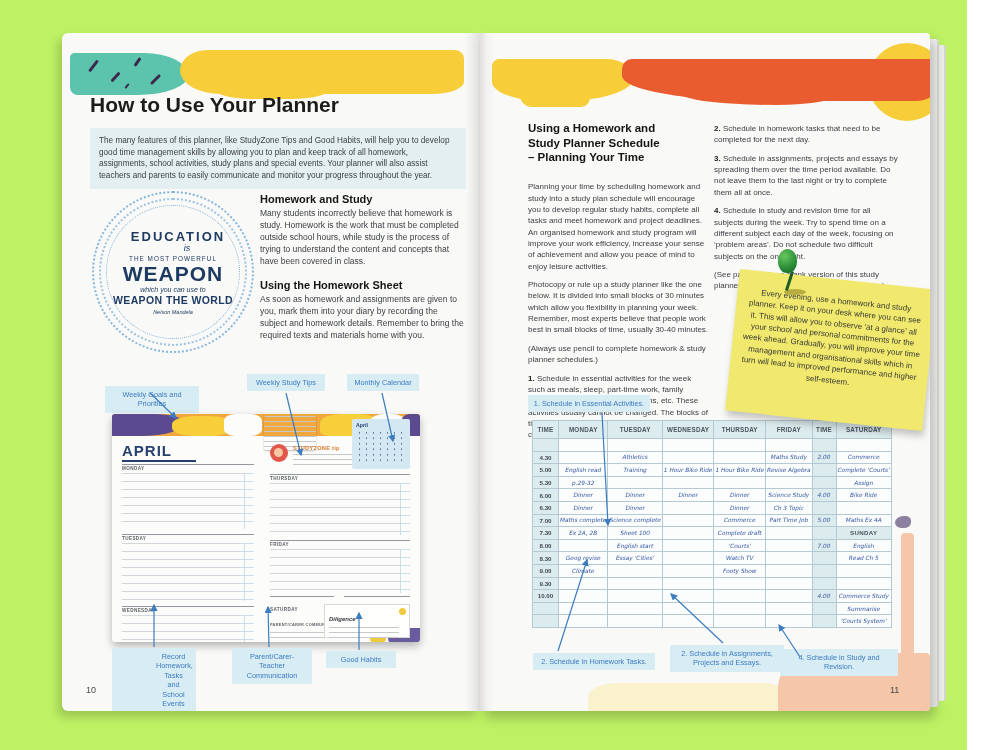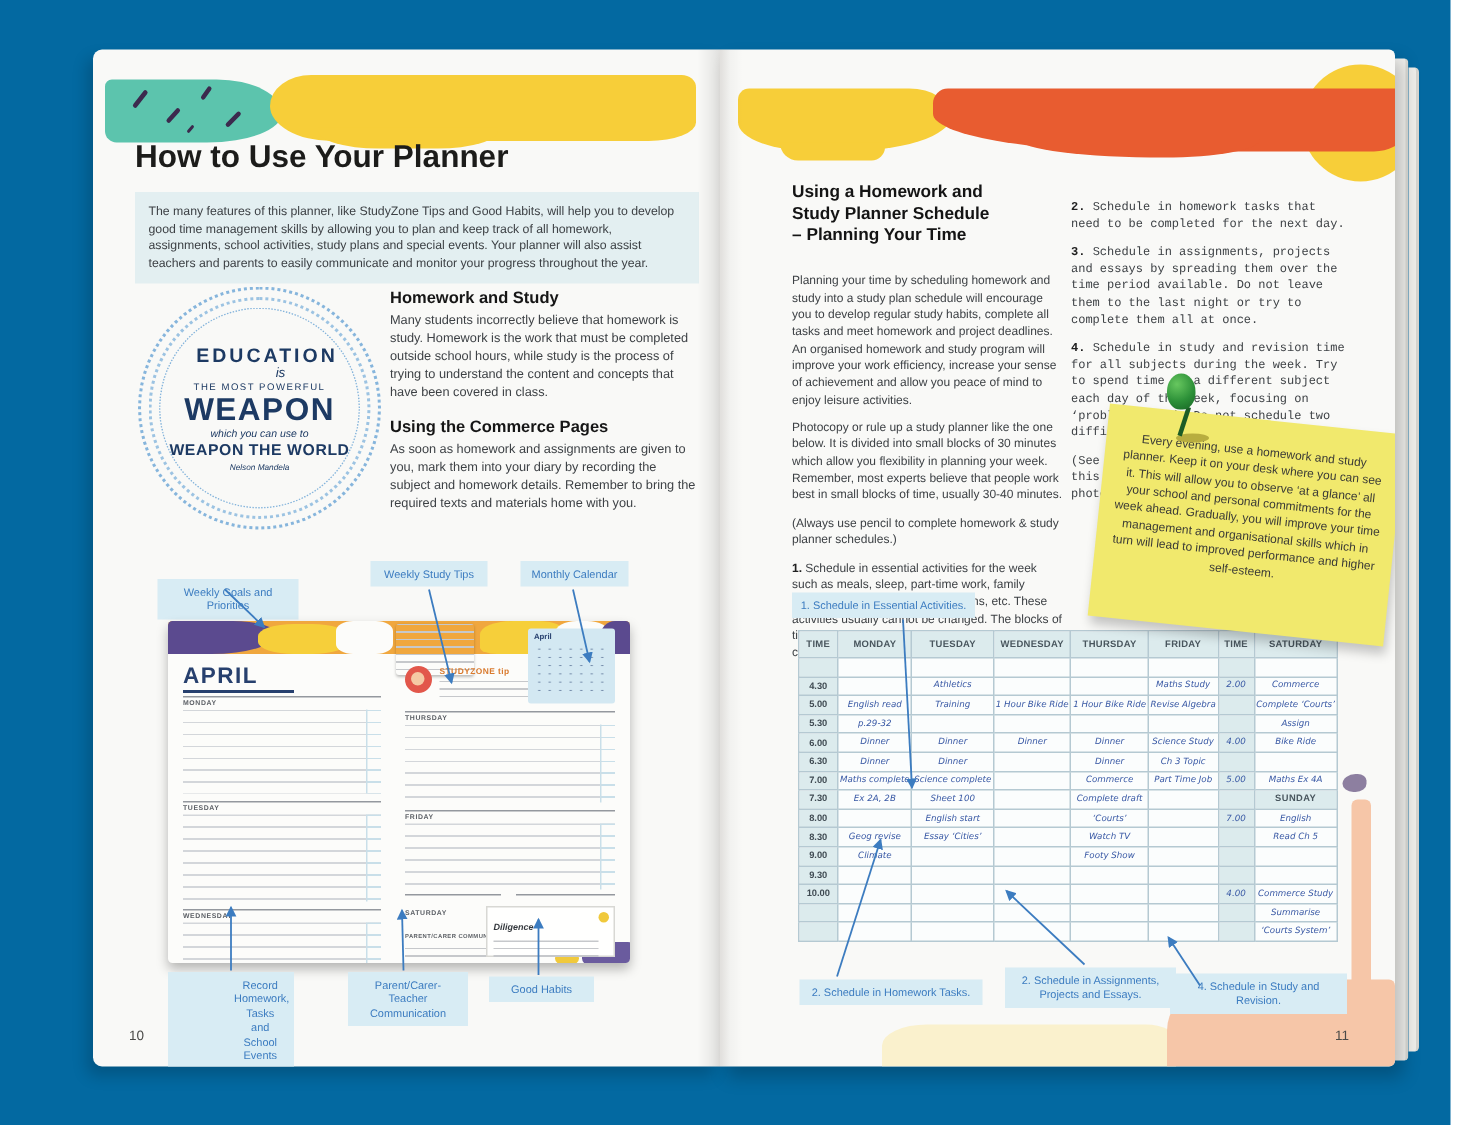--- a/index.html
+++ b/index.html
@@ -1,17 +1,17 @@
 <!DOCTYPE html>
 <html><head>
 <meta charset="utf-8">
 <style>
   * { margin:0; padding:0; box-sizing:border-box; }
   body { font-family:"Liberation Sans", sans-serif; }
-  .stage { position:relative; width:967px; height:750px; background:#0369a1; overflow:hidden; }
+  .stage { position:relative; width:967px; height:750px; background:#bef264; overflow:hidden; }
   .book { position:absolute; left:62px; top:33px; width:890px; height:682px; }
 
   
   .edge-a { position:absolute; left:868px; top:6px; width:9px; height:668px; background:#f3f3f0; border-right:2px solid #dcdcd7; border-radius:0 3px 3px 0; }
   .edge-b { position:absolute; left:877px; top:12px; width:7px; height:656px; background:#eeeeea; border-right:2px solid #d5d5d0; border-radius:0 3px 3px 0; }
 
   .page { position:absolute; top:0; height:678px; background:#f9f9f7; overflow:hidden; }
   .page-left  { left:0; width:418px; border-radius:6px 0 0 6px; box-shadow:-4px 6px 10px rgba(0,0,0,0.18); }
   .page-right { left:418px; width:450px; border-radius:0 4px 4px 0; box-shadow:5px 7px 12px rgba(0,0,0,0.22); }
   .spine { position:absolute; left:403px; top:0; width:30px; height:678px; z-index:8; pointer-events:none;
@@ -94,21 +94,21 @@
   .habit-dot { position:absolute; right:3px; top:3px; width:7px; height:7px; border-radius:50%; background:#f0c93c; }
   .habit-lines { margin-top:2px; width:70px; height:18px; }
   .thumb-corner-purple { position:absolute; left:276px; top:214px; width:34px; height:18px; background:#6a5b9e; border-radius:40% 10% 0 40%; z-index:1; }
   .thumb-corner-yellow { position:absolute; left:258px; top:220px; width:16px; height:10px; background:#f0c93c; border-radius:50%; z-index:1; }
 
   .pagenum { position:absolute; font-size:9px; color:#4a4a48; z-index:5; }
 
   
   .rp-cols { position:absolute; left:48px; top:88px; width:372px; }
   .rp-colL { position:absolute; left:0; top:0; width:182px; }
-  .rp-colR { position:absolute; left:186px; top:12px; width:186px;font-family:Liberation Mono, monospace; }
+  .rp-colR { position:absolute; left:186px; top:2px; width:186px; }
   .rp-h2 { font-size:11.5px; font-weight:bold; color:#141414; line-height:1.28; white-space:pre-line; margin-bottom:16px; }
   .rp-p, .rp-item { font-size:8px; line-height:1.42; color:#3d4145; margin-bottom:7px; }
   .rp-item b { color:#202020; }
 
   
   .sticky { position:absolute; left:252px; top:246px; width:198px; height:142px; background:#f1e96d;
             transform:rotate(6deg); box-shadow:2px 5px 7px rgba(0,0,0,0.22); z-index:4;
             padding:16px 10px 8px; font-size:8px; line-height:1.42; color:#3a3a36; text-align:center; }
   .pin { position:absolute; left:296px; top:216px; width:26px; height:46px; z-index:5; }
   .pin-stem { position:absolute; left:12px; top:22px; width:3px; height:20px; background:#1c5c26; transform:rotate(18deg); }
@@ -160,21 +160,21 @@
           <span class="bq4">WEAPON</span>
           <span class="bq5">which you can use to</span>
           <span class="bq6">WEAPON THE WORLD</span>
           <span class="bq7">Nelson Mandela</span>
         </div>
       </div>
 
       <div class="lp-sections">
         <h3>Homework and Study</h3>
         <p>Many students incorrectly believe that homework is study. Homework is the work that must be completed outside school hours, while study is the process of trying to understand the content and concepts that have been covered in class.</p>
-        <h3>Using the Commerce Pages</h3>
+        <h3>Using the Homework Sheet</h3>
         <p>As soon as homework and assignments are given to you, mark them into your diary by recording the subject and homework details. Remember to bring the required texts and materials home with you.</p>
       </div>
 
       <div class="cbox" style="left:43px; top:353px; width:94px;">Weekly Goals and Priorities</div>
       <div class="cbox" style="left:185px; top:341px; width:78px;">Weekly Study Tips</div>
       <div class="cbox" style="left:285px; top:341px; width:72px;">Monthly Calendar</div>
 
       <div class="thumb">
         <div class="tband">
           <div class="tb" style="left:0; top:0; width:72px; height:22px; background:#5b4a8f; border-radius:0 40% 60% 0;"></div>

